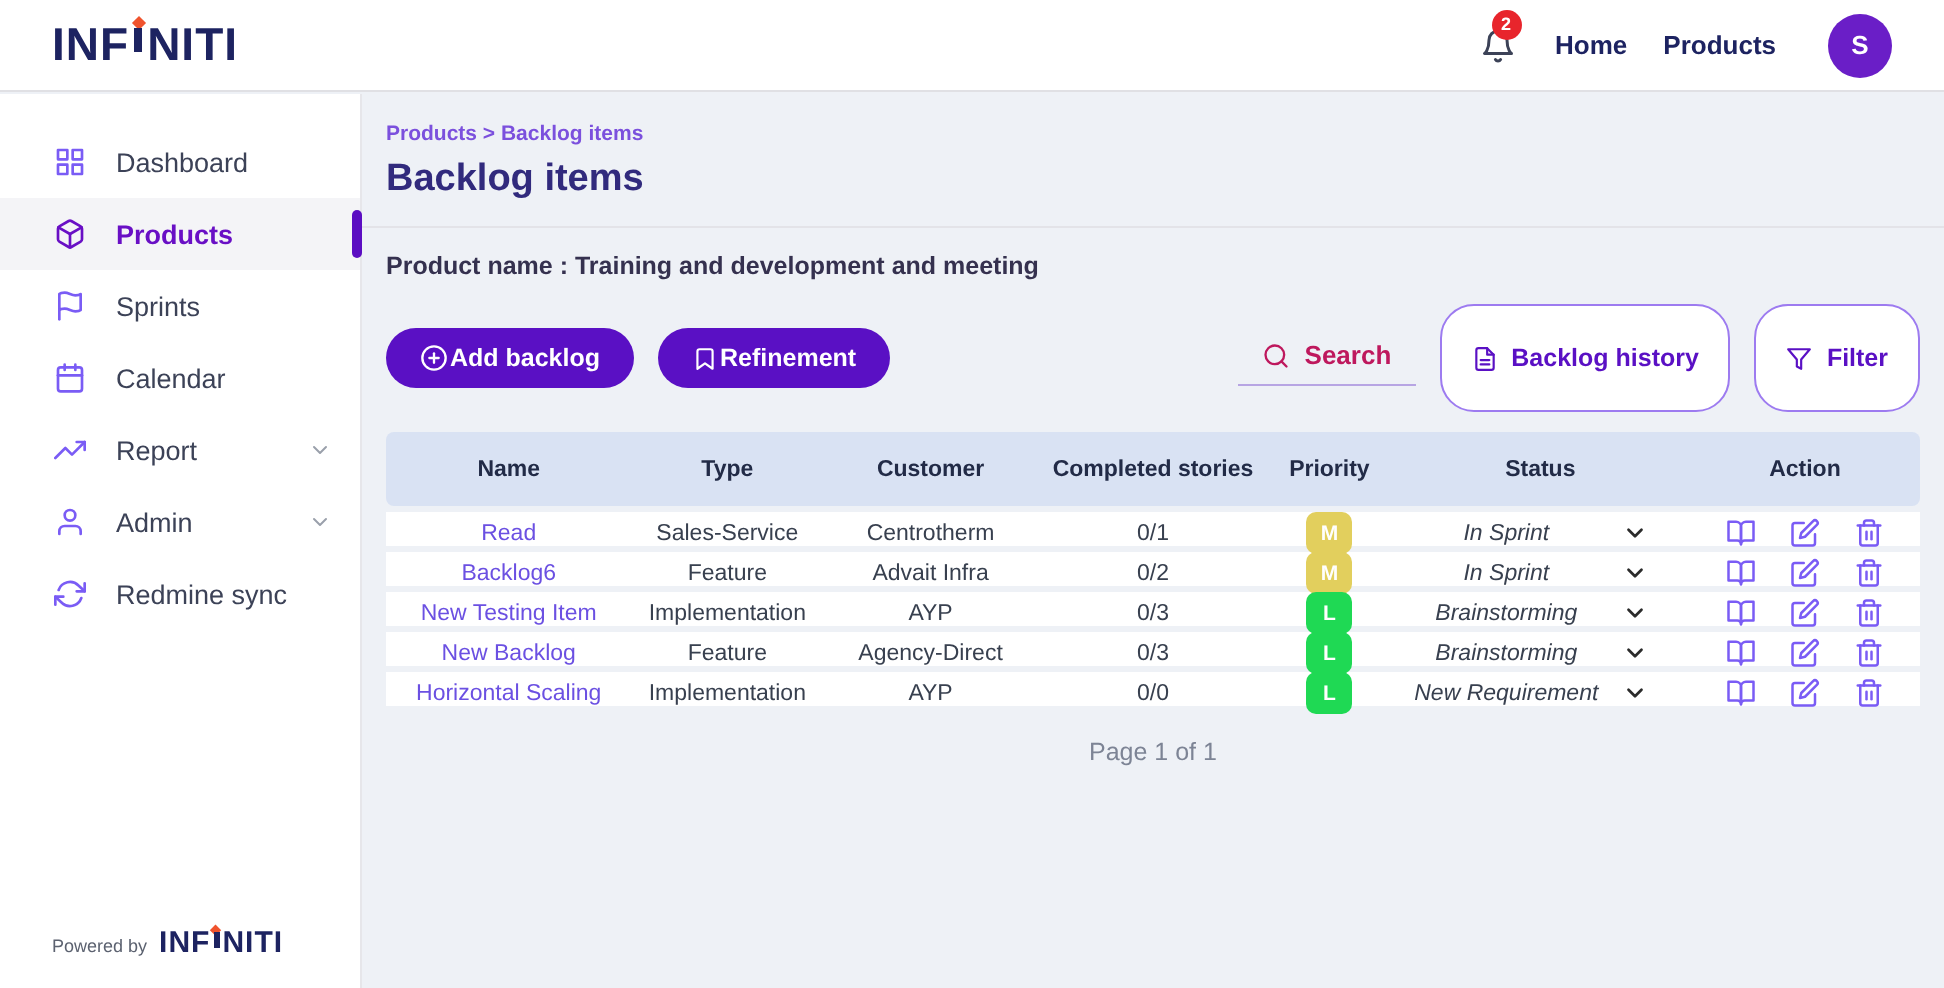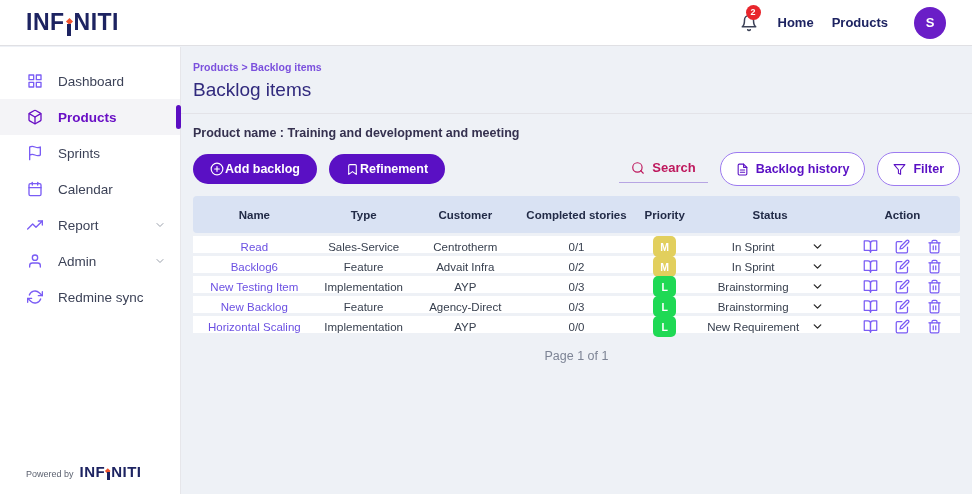--- a/index.html
+++ b/index.html
@@ -11,21 +11,21 @@
   }
   svg { display: block; }
 
   
   .topbar {
     position: fixed; top: 0; left: 0; right: 0; height: 46px;
     background: #fff; border-bottom: 1px solid #e0e0e4;
     display: flex; align-items: center; justify-content: space-between;
     padding: 0 26px; z-index: 20;
   }
-  .logo { display: flex; align-items: flex-end; font-weight: 800; color: #1d2361; letter-spacing: .5px; }
+  .logo { display: flex; align-items: flex-start; font-weight: 800; color: #1d2361; letter-spacing: .5px; }
   .logo-big { font-size: 23px; }
   .logo-i { position: relative; display: inline-block; width: 6px; height: 17px; margin: 0 1.5px; }
   .logo-i .stem { position: absolute; left: 1px; bottom: 0; width: 4px; height: 12px; background: #1d2361; }
   .logo-i .dot { position: absolute; left: 0.5px; top: 0; width: 5px; height: 5px; background: #f0532d; transform: rotate(45deg); }
   .topnav { display: flex; align-items: center; gap: 18px; }
   .bell-wrap { position: relative; margin-right: 2px; cursor: pointer; }
   .bell-badge {
     position: absolute; top: -9px; left: 6px; min-width: 15px; height: 15px;
     background: #e8252c; color: #fff; border-radius: 50%;
     font-size: 9px; font-weight: 700; display: flex; align-items: center; justify-content: center;
@@ -62,62 +62,62 @@
   }
   .powered { font-size: 9px; color: #5c6270; }
   .logo-small { font-size: 15px; }
   .logo-small .logo-i { width: 4px; height: 11px; margin: 0 1px; }
   .logo-small .logo-i .stem { width: 3px; height: 8px; left: .5px; }
   .logo-small .logo-i .dot { width: 3.5px; height: 3.5px; left: 0; }
 
   
   .main { margin-left: 181px; padding: 14px 12px 0 12px; }
   .breadcrumb { font-size: 10.5px; font-weight: 600; color: #7b50dd; }
-  .page-title { font-size: 19px; font-weight: 400; color: #312a7d; margin: 6px 0 12px; }
+  .page-title { font-size: 19px; font-weight: 700; color: #312a7d; margin: 6px 0 12px; }
   .title-divider { border: none; border-top: 1px solid #e3e3e8; margin: 0 -12px; }
   .product-line { font-size: 12.5px; font-weight: 700; color: #35314f; margin: 12px 0 2px; }
 
   .toolbar { display: flex; align-items: center; justify-content: space-between; margin: 12px 0 10px; }
   .toolbar-left, .toolbar-right { display: flex; align-items: center; gap: 12px; }
   .btn-solid {
     display: flex; align-items: center; gap: 1px;
     background: #5a10c4; color: #fff; border: none; border-radius: 18px;
     padding: 8px 17px; font-size: 12.5px; font-weight: 700; cursor: pointer;
     font-family: "Liberation Sans", sans-serif;
   }
   .search-ctrl {
     display: flex; align-items: center; gap: 7px;
     color: #be185d; font-size: 13px; font-weight: 700;
     padding: 5px 12px 7px; border-bottom: 1px solid #b7a5e3; cursor: pointer;
   }
   .btn-outline {
     display: flex; align-items: center; gap: 7px;
     background: #fff; color: #5a10c4; border: 1px solid #9d7bf0; border-radius: 17px;
-    padding: 9px 15px; font-size: 12.5px; font-weight: 700; cursor: pointer;
+    padding: 19px 15px; font-size: 12.5px; font-weight: 700; cursor: pointer;
     font-family: "Liberation Sans", sans-serif;
   }
 
   
   .grid-cols {
     display: grid;
     grid-template-columns: 16% 12.5% 14% 15% 8% 19.5% 15%;
     align-items: center; text-align: center;
   }
   .thead {
     background: #d9e2f3; border-radius: 4px; height: 37px;
     font-size: 11.5px; font-weight: 700; color: #222b47; margin-top: 4px;
   }
   .trow { background: #fff; height: 17px; font-size: 11.5px; color: #38404f; margin-top: 3px; }
   .name-link { color: #6b50e2; text-decoration: none; cursor: pointer; }
   .badge {
     display: inline-flex; align-items: center; justify-content: center;
     width: 23px; height: 21px; border-radius: 5px;
     color: #fff; font-size: 10.5px; font-weight: 700;
   }
-  .td-status { display: grid; grid-template-columns: 1fr 34px; align-items: center; }
+  .td-status { display: grid; grid-template-columns: 1fr 34px; align-items: center; font-style: italic; }
   .status-chev { color: #2b2b2b; cursor: pointer; justify-self: start; }
   .td-action { display: flex; align-items: center; justify-content: center; gap: 17px; }
   .act-icon { color: #7a5cf5; cursor: pointer; }
 
   .pagination { text-align: center; font-size: 12.5px; color: #7d8495; margin-top: 16px; }
 </style>
 </head>
 <body>
 
 <header class="topbar">

